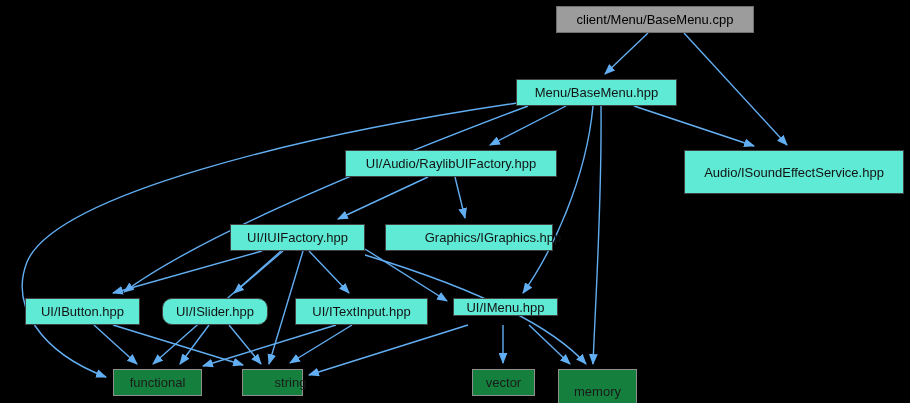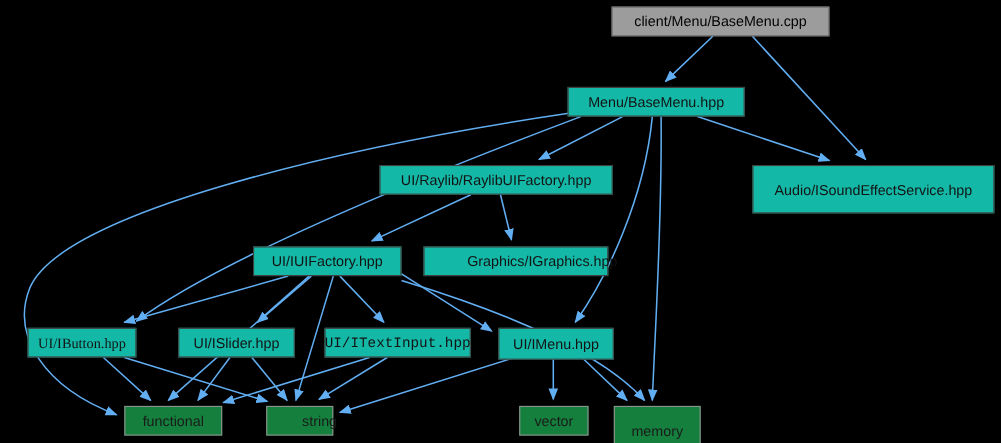--- a/index.html
+++ b/index.html
@@ -23,21 +23,21 @@
     white-space: nowrap;
     z-index: 1;
     cursor: default;
   }
   .graph-node.kind-root {
     background: #9c9c9c;
     border: 1px solid #6f6f6f;
     color: #000000;
   }
   .graph-node.kind-header {
-    background: #14b8a6;
+    background: #5eead4;
     border: 1px solid #404040;
     color: #131313;
     cursor: pointer;
   }
   .graph-node.kind-std {
     background: #15803d;
     border: 1px solid #8f8f8f;
     color: #1a1a1a;
   }
   .edge-path {
@@ -85,41 +85,41 @@
       </g>
   </svg>
   <div id="node-layer">
       <div class="graph-node kind-root" style="left: 556px; top: 6px; width: 198px; height: 27px;">
         <span>client/Menu/BaseMenu.cpp</span>
       </div>
       <div class="graph-node kind-header" style="left: 516px; top: 79px; width: 161px; height: 27px;">
         <span>Menu/BaseMenu.hpp</span>
       </div>
       <div class="graph-node kind-header" style="left: 345px; top: 150px; width: 212px; height: 27px;">
-        <span>UI/Raylib/RaylibUIFactory.hpp</span>
+        <span>UI/Audio/RaylibUIFactory.hpp</span>
       </div>
       <div class="graph-node kind-header" style="left: 684px; top: 150px; width: 220px; height: 44px;">
         <span>Audio/ISoundEffectService.hpp</span>
       </div>
       <div class="graph-node kind-header" style="left: 230px; top: 224px; width: 135px; height: 27px; text-align: right;">
         <span>UI/IUIFactory.hpp</span>
       </div>
       <div class="graph-node kind-header" style="left: 385px; top: 224px; width: 168px; height: 27px; padding-left: 48px;">
         <span>Graphics/IGraphics.hpp</span>
       </div>
-      <div class="graph-node kind-header" style="left: 25px; top: 298px; width: 99px; height: 27px; font-family: Liberation Serif, serif;">
+      <div class="graph-node kind-header" style="left: 25px; top: 298px; width: 115px; height: 27px;">
         <span>UI/IButton.hpp</span>
       </div>
-      <div class="graph-node kind-header" style="left: 162px; top: 298px; width: 106px; height: 27px;">
+      <div class="graph-node kind-header" style="left: 162px; top: 298px; width: 106px; height: 27px; border-radius: 10px;">
         <span>UI/ISlider.hpp</span>
       </div>
-      <div class="graph-node kind-header" style="left: 295px; top: 298px; width: 133px; height: 27px; font-family: Liberation Mono, monospace;">
+      <div class="graph-node kind-header" style="left: 295px; top: 298px; width: 133px; height: 27px;">
         <span>UI/ITextInput.hpp</span>
       </div>
-      <div class="graph-node kind-header" style="left: 453px; top: 298px; width: 105px; height: 29px;">
+      <div class="graph-node kind-header" style="left: 453px; top: 298px; width: 105px; height: 18px;">
         <span>UI/IMenu.hpp</span>
       </div>
       <div class="graph-node kind-std" style="left: 113px; top: 369px; width: 89px; height: 27px;">
         <span>functional</span>
       </div>
       <div class="graph-node kind-std" style="left: 242px; top: 369px; width: 61px; height: 27px; padding-left: 36px;">
         <span>string</span>
       </div>
       <div class="graph-node kind-std" style="left: 472px; top: 369px; width: 63px; height: 27px;">
         <span>vector</span>

